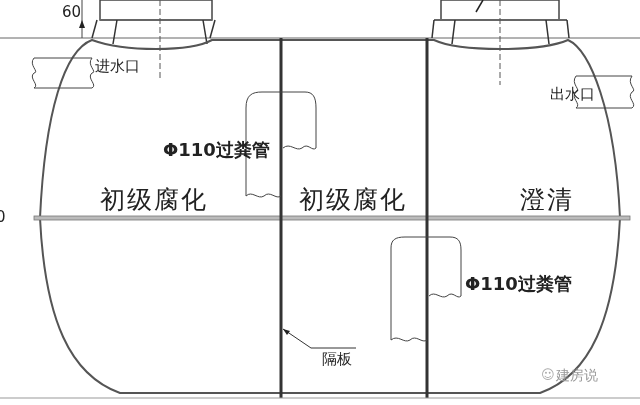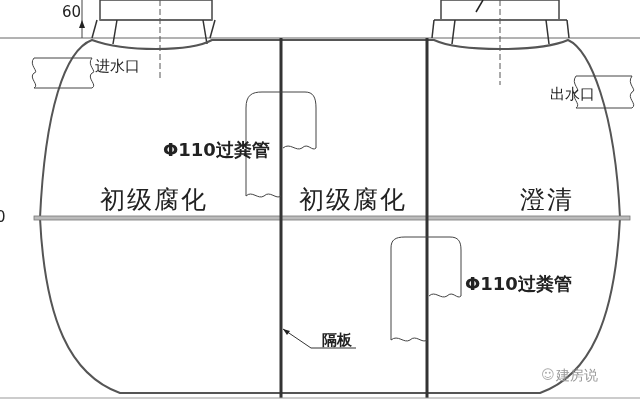--- a/index.html
+++ b/index.html
@@ -67,18 +67,18 @@
 
   <line x1="0" y1="398" x2="640" y2="398" stroke="#999" stroke-width="1"></line>
 </svg>
 
 <div class="lbl small" style="left:62px;top:3px;">60</div>
 <div class="lbl small" style="left:-4px;top:208px;">0</div>
 <div class="lbl small" style="left:95px;top:57px;">进水口</div>
 <div class="lbl small" style="left:550px;top:85px;">出水口</div>
 <div class="lbl pipe-lbl" style="left:163px;top:138px;">Φ110过粪管</div>
 <div class="lbl pipe-lbl" style="left:465px;top:272px;">Φ110过粪管</div>
-<div class="lbl small" style="left:322px;top:331px;font-weight:bold;">隔板</div>
+<div class="lbl small" style="left:322px;top:350px;font-weight:normal;">隔板</div>
 <div class="lbl zone" style="left:100px;top:183px;">初级腐化</div>
 <div class="lbl zone" style="left:299px;top:183px;">初级腐化</div>
 <div class="lbl zone" style="left:492px;top:183px;margin-left:28px;">澄清</div>
 <div class="lbl" style="left:541px;top:367px;font-size:13px;color:#aaa;">☺</div>
 <div class="lbl" style="left:556px;top:367px;font-size:14px;color:#999;">建房说</div>
 
 </body></html>

